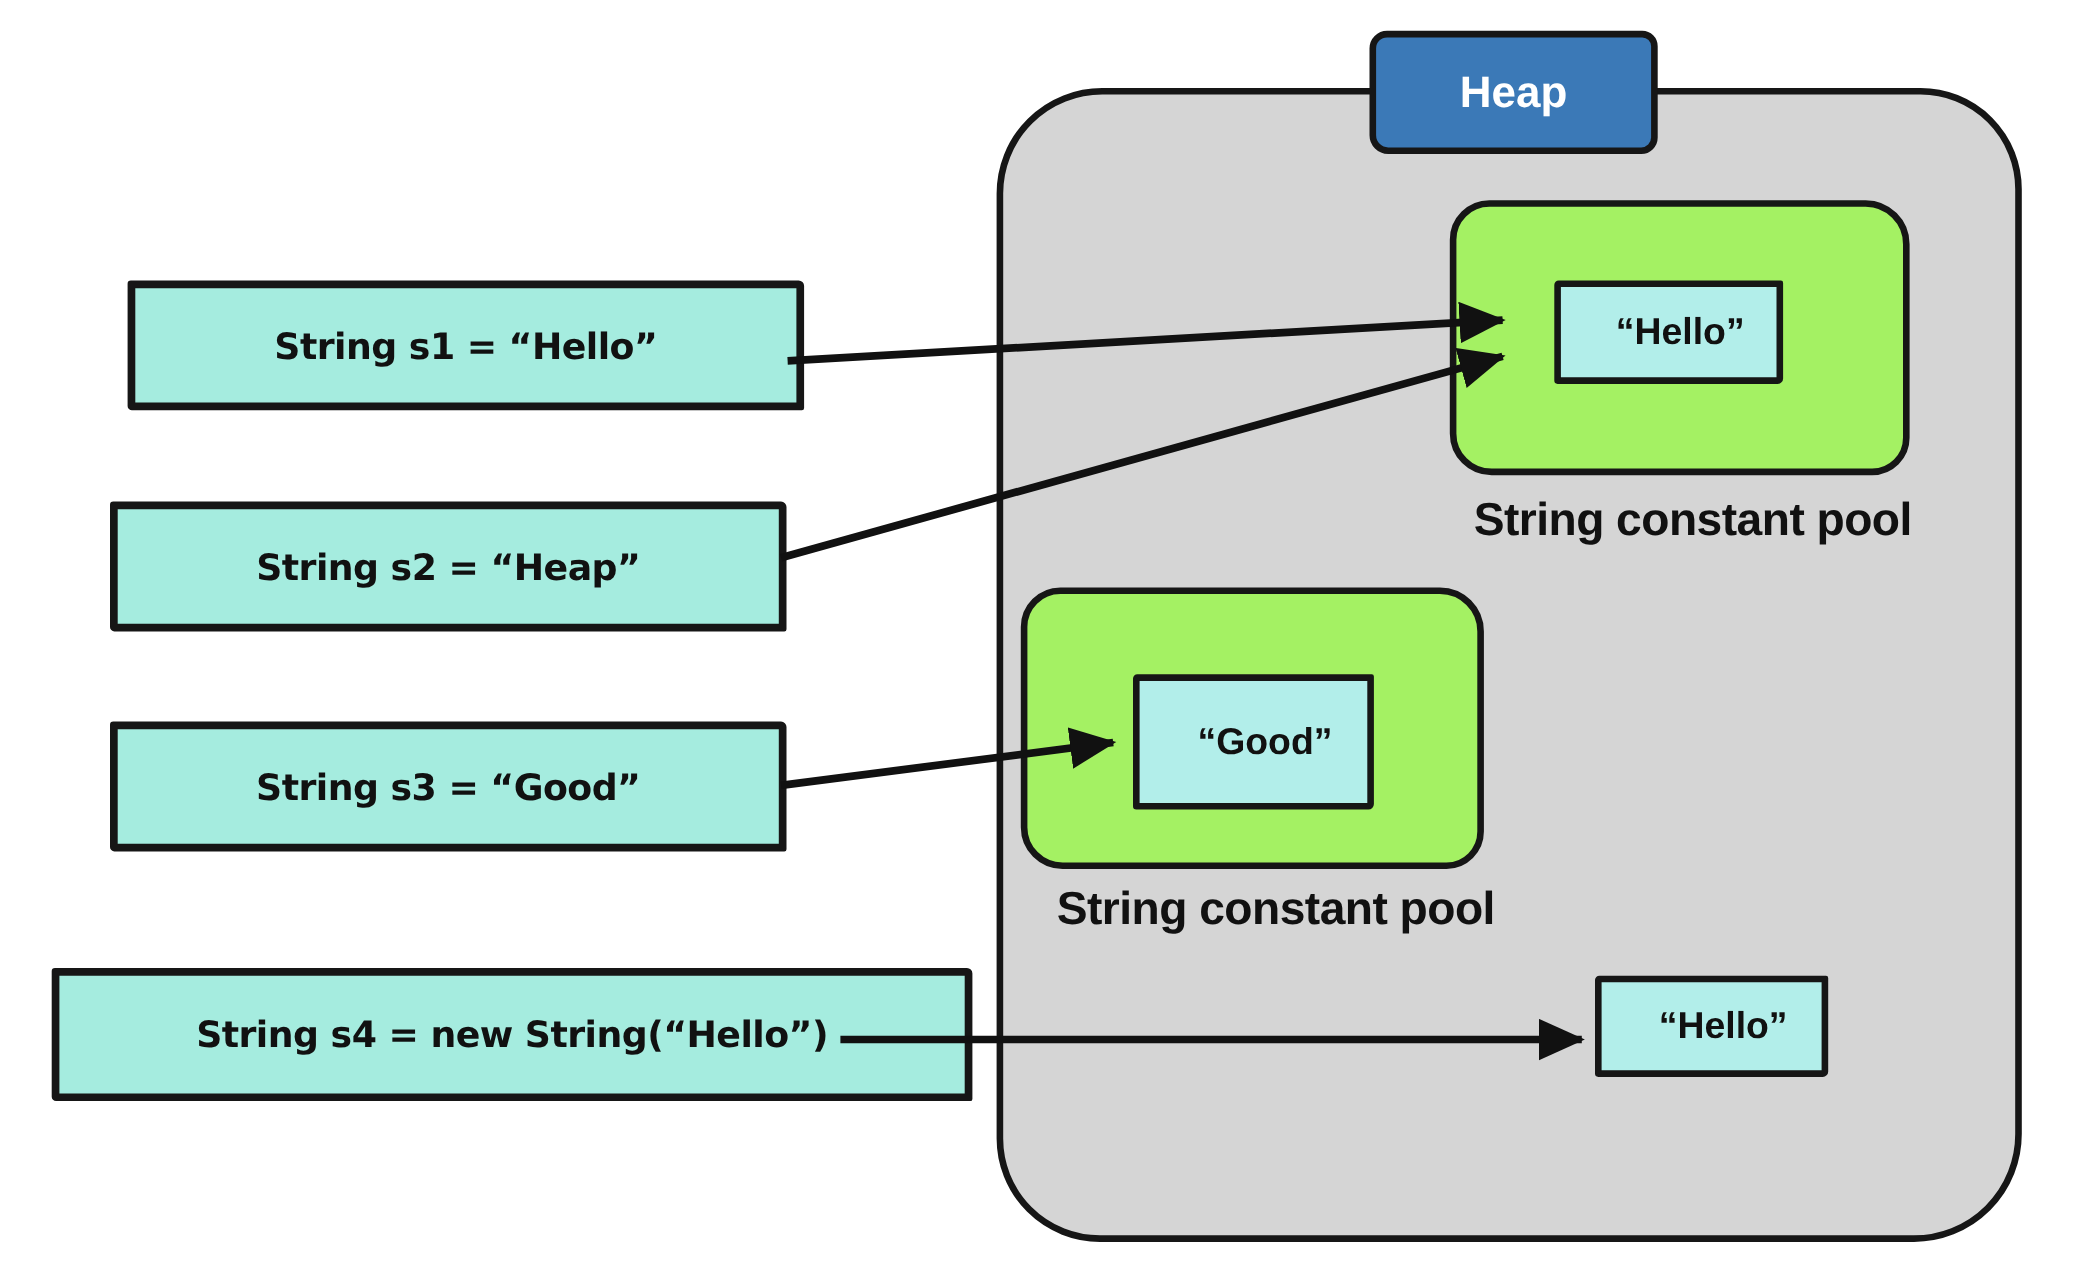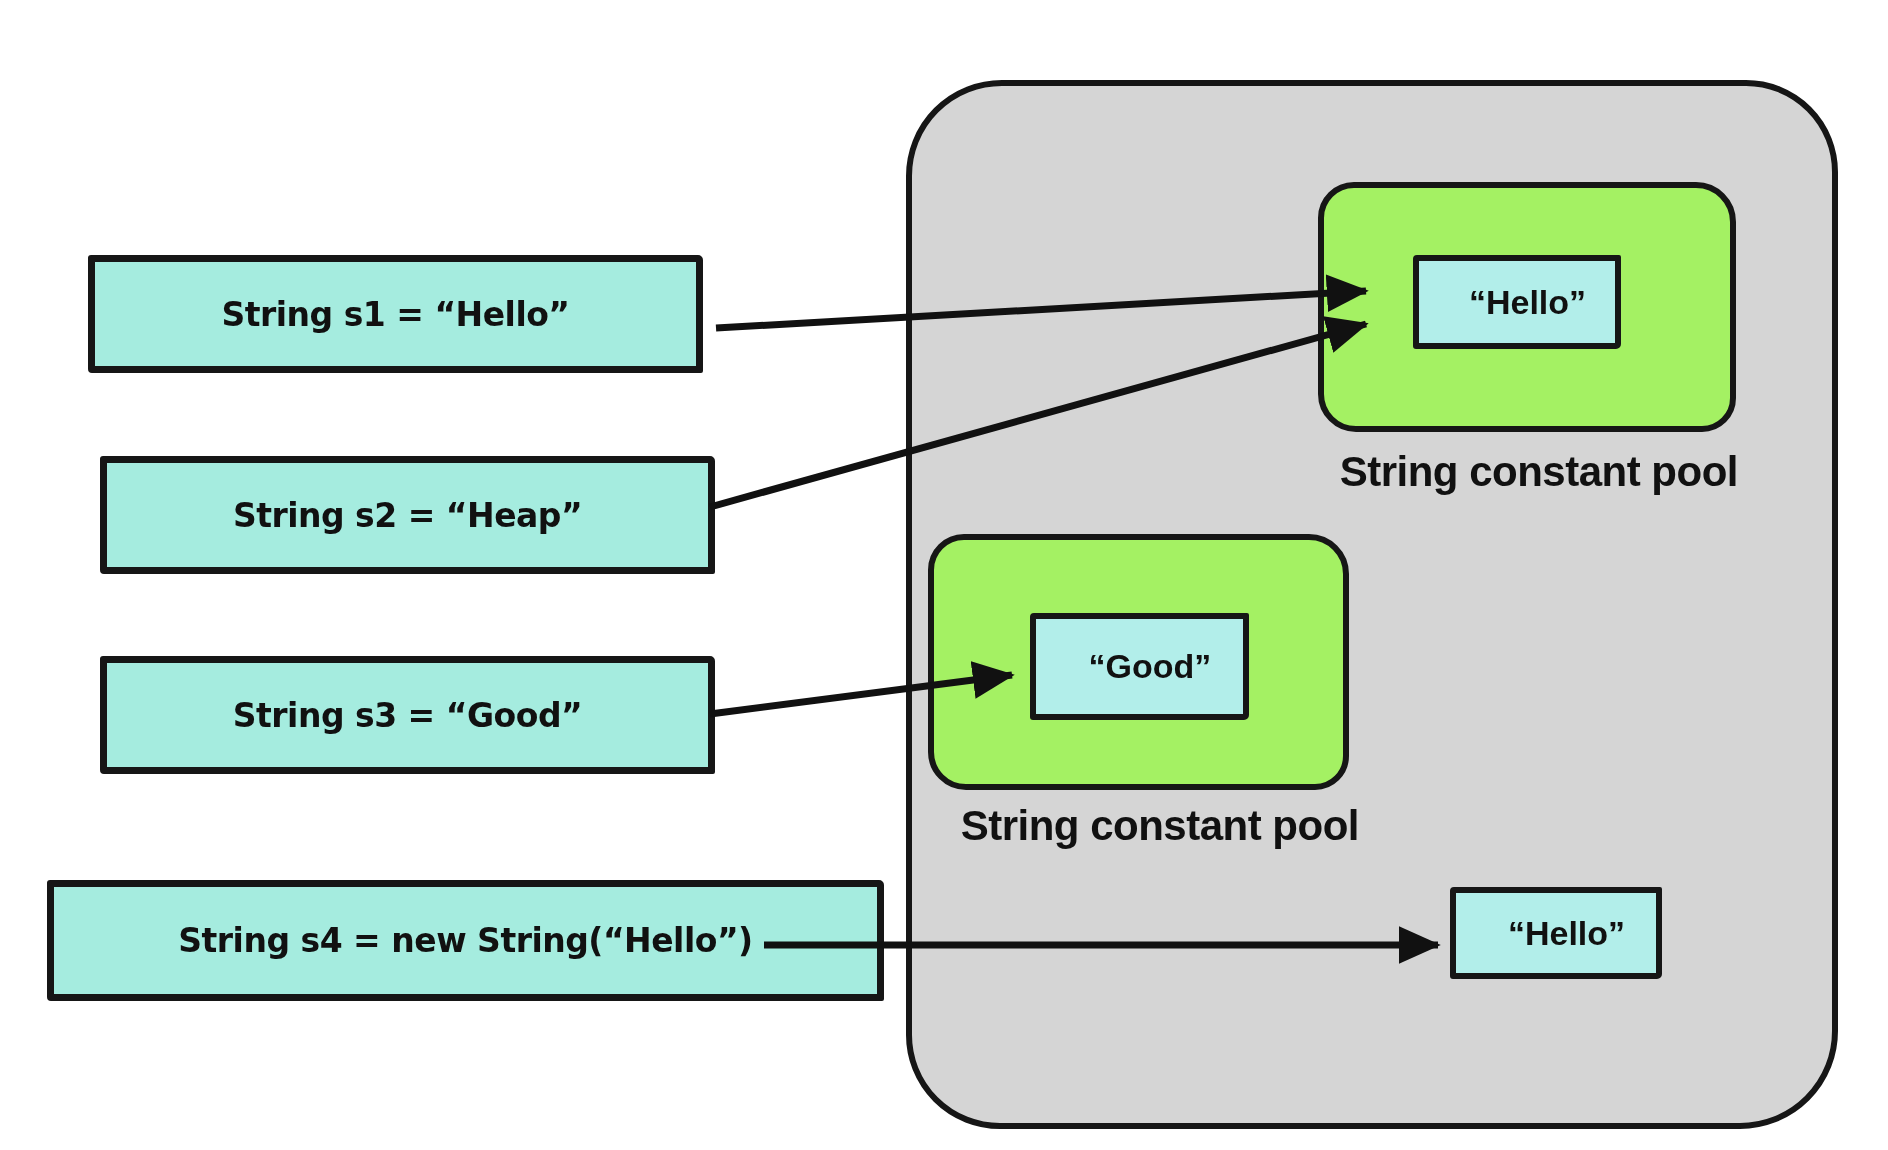--- a/index.html
+++ b/index.html
@@ -32,56 +32,59 @@
 
   
   .value-box {
     background:#b2eeea; border:6px solid #161616; z-index:3;
     display:flex; align-items:center; justify-content:center;
     color:#111111; font:bold 34px "Liberation Sans", sans-serif;
     border-radius:4px 2px 5px 3px;
     padding-left:21px;
   }
   .value-hello-pool { left:1413px; top:255px; width:208px; height:94px; }
-  .value-good-pool  { left:1030px; top:613px; width:219px; height:107px; }
+  .value-good-pool  { left:1030px; top:613px; width:219px; height:123px; }
   .value-hello-heap { left:1450px; top:887px; width:212px; height:92px; }
 
   
   .pool-label {
     z-index:3; color:#111111; text-align:right; width:440px;
     font:bold 42px "Liberation Sans", sans-serif; letter-spacing:-0.5px;
   }
   .pool-label-top { left:1298px; top:448px; }
   .pool-label-mid { left:919px;  top:802px; }
 
   
   .var-box {
     background:#a5ecdf; border:7px solid #161616; z-index:3;
     display:flex; align-items:center; justify-content:center;
     color:#111111; font:bold 33px "DejaVu Sans", sans-serif; letter-spacing:-0.5px;
     border-radius:3px 5px 2px 4px;
   }
-  .var-s1 { left:88px; top:255px; width:615px; height:118px; }
+  .var-s1 { left:116px; top:255px; width:615px; height:118px; }
   .var-s2 { left:100px; top:456px; width:615px; height:118px; }
   .var-s3 { left:100px; top:656px; width:615px; height:118px; }
   .var-s4 { left:47px;  top:880px; width:837px; height:121px; }
 
   
   .arrows {
     position:absolute; left:0; top:0; width:1888px; height:1150px;
     z-index:4; pointer-events:none;
   }
   .arrows line { stroke:#111111; stroke-width:7; }
 </style>
 </head>
 <body>
 
 <div id="canvas">
 
   <div class="box heap-container"></div>
+  <div class="box heap-tab">
+    <span>Heap</span>
+  </div>
 
   <div class="box pool pool-top"></div>
   <div class="box value-box value-hello-pool">
     <span>“Hello”</span>
   </div>
   <div class="box pool-label pool-label-top">String constant pool</div>
 
   <div class="box pool pool-mid"></div>
   <div class="box value-box value-good-pool">
     <span>“Good”</span>

